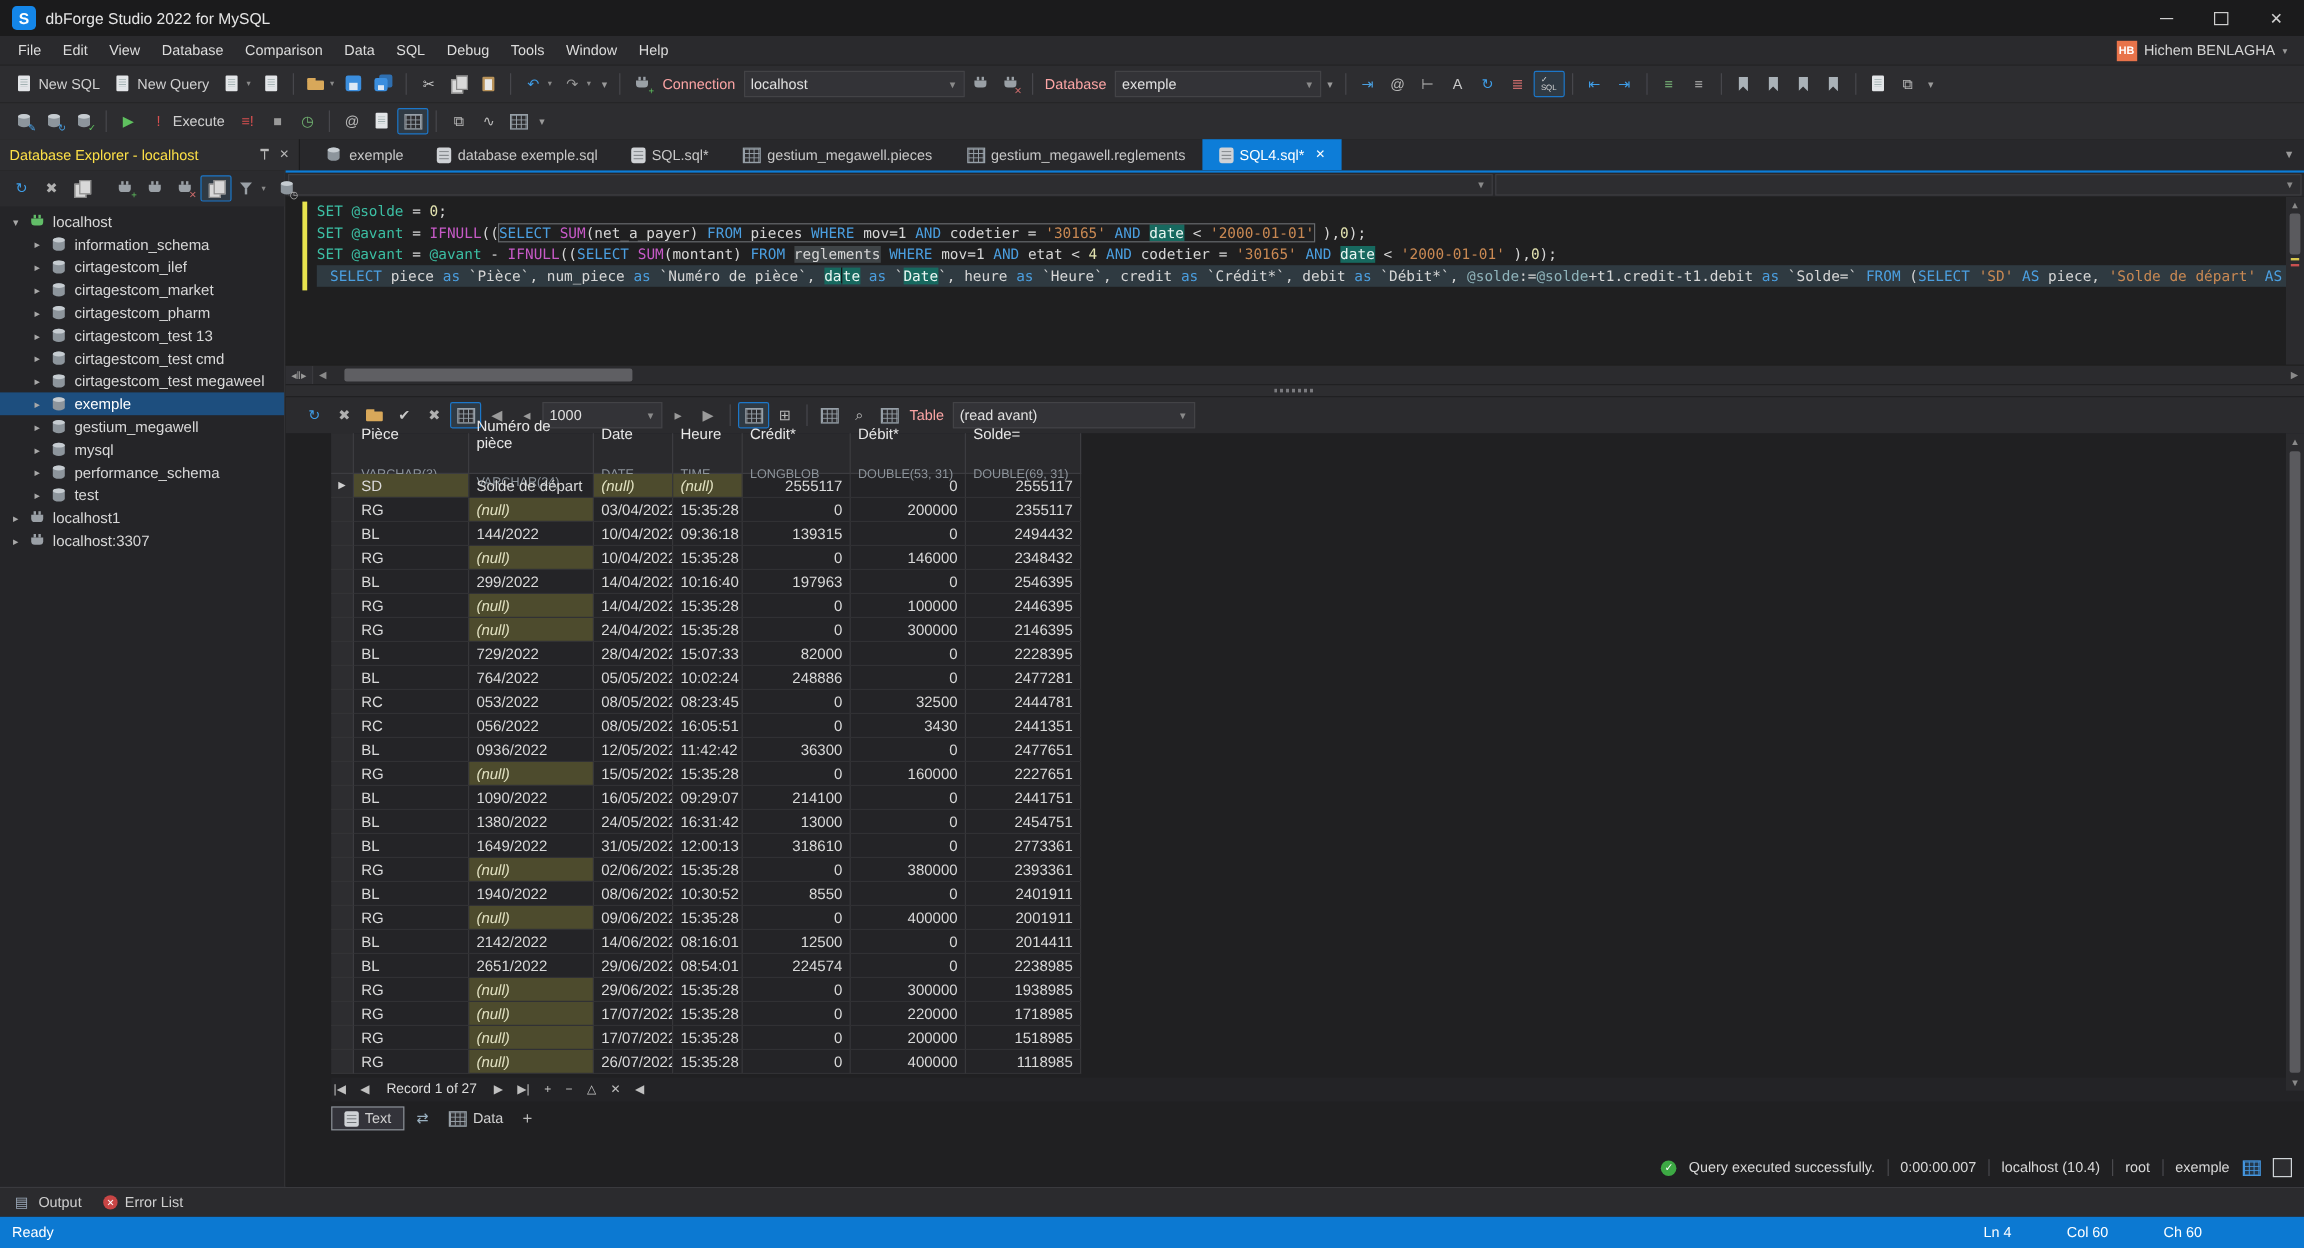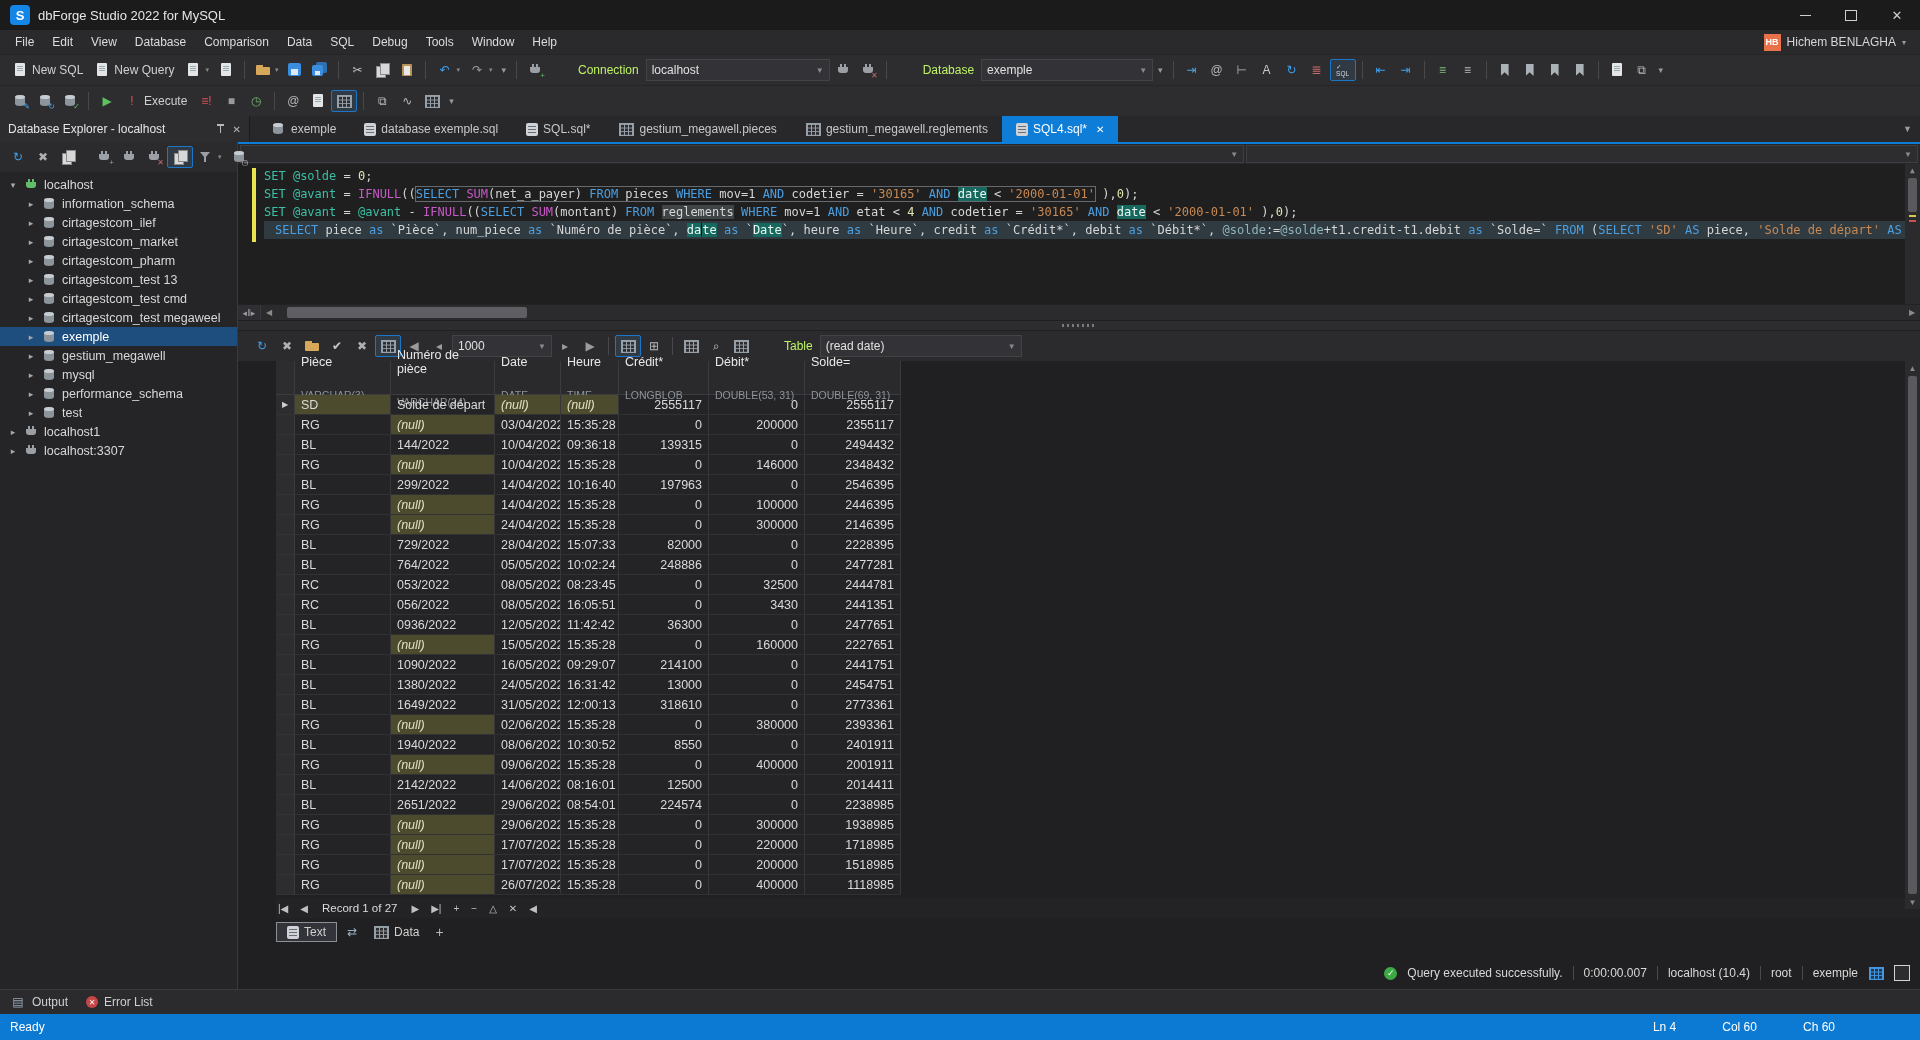--- a/index.html
+++ b/index.html
@@ -20,21 +20,21 @@
   .menu-item{padding:3px 9px;color:#dcdcdc;}
   .userchip{margin-left:auto;display:flex;align-items:center;gap:6px;padding-right:14px;}
   .avatar{width:17px;height:17px;background:#e8734a;color:#fff;font-size:9px;font-weight:bold;
           display:flex;align-items:center;justify-content:center;}
   
   .tbar{height:30px;background:#2d2d30;display:flex;align-items:center;flex:none;padding-left:8px;gap:1px;border-top:1px solid #252527;}
   .tbtn{display:inline-flex;align-items:center;gap:4px;padding:2px 4px;border-radius:2px;color:#d0d0d0;}
   .tbtn.boxed{border:1px solid #1c77c9;background:#2f3a44;}
   .tbtn-label{padding-right:2px;}
   .tsep{width:1px;height:18px;background:#47474c;margin:0 5px;}
-  .tlabel{padding:0 6px 0 4px;color:#bef264;margin-left:26px;}
+  .tlabel{padding:0 6px 0 4px;color:#fca5a5;}
   .tover{color:#9a9a9a;font-size:9px;padding:0 4px;}
   .combo{display:inline-flex;align-items:center;justify-content:space-between;height:20px;
          background:#333337;border:1px solid #434346;padding:0 5px;color:#e0e0e0;}
   .combo .carr{color:#8a8a8a;font-size:8px;margin-left:8px;}
   .gi{display:inline-flex;width:16px;height:16px;align-items:center;justify-content:center;font-size:12px;line-height:1;}
   
   .ci{position:relative;display:inline-block;width:16px;height:16px;flex:none;}
   .ci-db::before{content:"";position:absolute;left:3px;top:2px;width:10px;height:11px;background:#8d959c;border-radius:5px/2.5px;}
   .ci-db::after{content:"";position:absolute;left:3px;top:2px;width:10px;height:4px;background:#c6ccd1;border-radius:5px/2px;}
   .badge{position:absolute;right:-2px;bottom:-2px;font-size:8px;line-height:1;z-index:2;}
@@ -67,21 +67,21 @@
   .ci-pin::before{content:"";position:absolute;left:4px;top:3px;width:7px;height:2px;background:#b8b8b8;}
   .ci-pin::after{content:"";position:absolute;left:7px;top:5px;width:1.5px;height:7px;background:#b8b8b8;}
   .ci-sqlck{font-size:6.5px;line-height:1.1;color:#d8d8d8;display:inline-flex;flex-direction:column;align-items:center;justify-content:center;width:16px;height:16px;white-space:pre;}
   .okcirc{width:13px;height:13px;border-radius:50%;background:#3da944;color:#fff;font-size:9px;
           display:inline-flex;align-items:center;justify-content:center;flex:none;}
   .errcirc{width:12px;height:12px;border-radius:50%;background:#c84545;color:#fff;font-size:8px;
           display:inline-flex;align-items:center;justify-content:center;flex:none;}
   
   .tabrow{height:26px;background:#28282b;display:flex;align-items:stretch;flex:none;}
   .expl-head{width:237px;flex:none;display:flex;align-items:center;background:#2d2d30;border-right:1px solid #1b1b1d;padding:0 4px 0 8px;}
-  .expl-title{color:#e5e5e5;flex:1;white-space:nowrap;overflow:hidden;}
+  .expl-title{color:#fde047;flex:1;white-space:nowrap;overflow:hidden;}
   .tabs{display:flex;align-items:stretch;flex:1;padding-left:6px;}
   .tab{display:flex;align-items:center;gap:5px;padding:0 14px;color:#c8c8c8;white-space:nowrap;}
   .tab.active{background:#0d7dd8;color:#fff;}
   .tab .tclose{font-size:10px;margin-left:4px;}
   .tab-list-arrow{margin-left:auto;color:#9a9a9a;font-size:9px;display:flex;align-items:center;padding:0 8px;}
   
   .main{flex:1;display:flex;min-height:0;}
   .sidebar{width:237px;flex:none;background:#252528;border-right:1px solid #3a3a3e;display:flex;flex-direction:column;}
   .extb{height:30px;display:flex;align-items:center;padding-left:6px;gap:1px;background:#2b2b2e;}
   .tree{flex:1;overflow:hidden;padding-top:3px;}
@@ -603,21 +603,21 @@
               <span class="ci ci-grid"></span>
             </span>
             <span class="tbtn">
               <span class="gi" style="color: rgb(184, 184, 184);">⌕</span>
             </span>
             <span class="tbtn">
               <span class="ci ci-grid"></span>
             </span>
             <span class="tlabel">Table</span>
             <span class="combo" style="width: 190px;">
-              <span>(read date)</span>
+              <span>(read avant)</span>
               <span class="carr">▼</span>
             </span>
           </div>
         <div class="gridwrap">
           <div class="grid" id="results-grid"><div class="ghead">
                 <span class="gcorner"></span>
                 <span class="gth" style="width: 96px; flex: 0 0 auto; box-sizing: border-box;">
                   <div class="cname">Pièce</div>
                   <div class="ctype">VARCHAR(3)</div>
                 </span>

